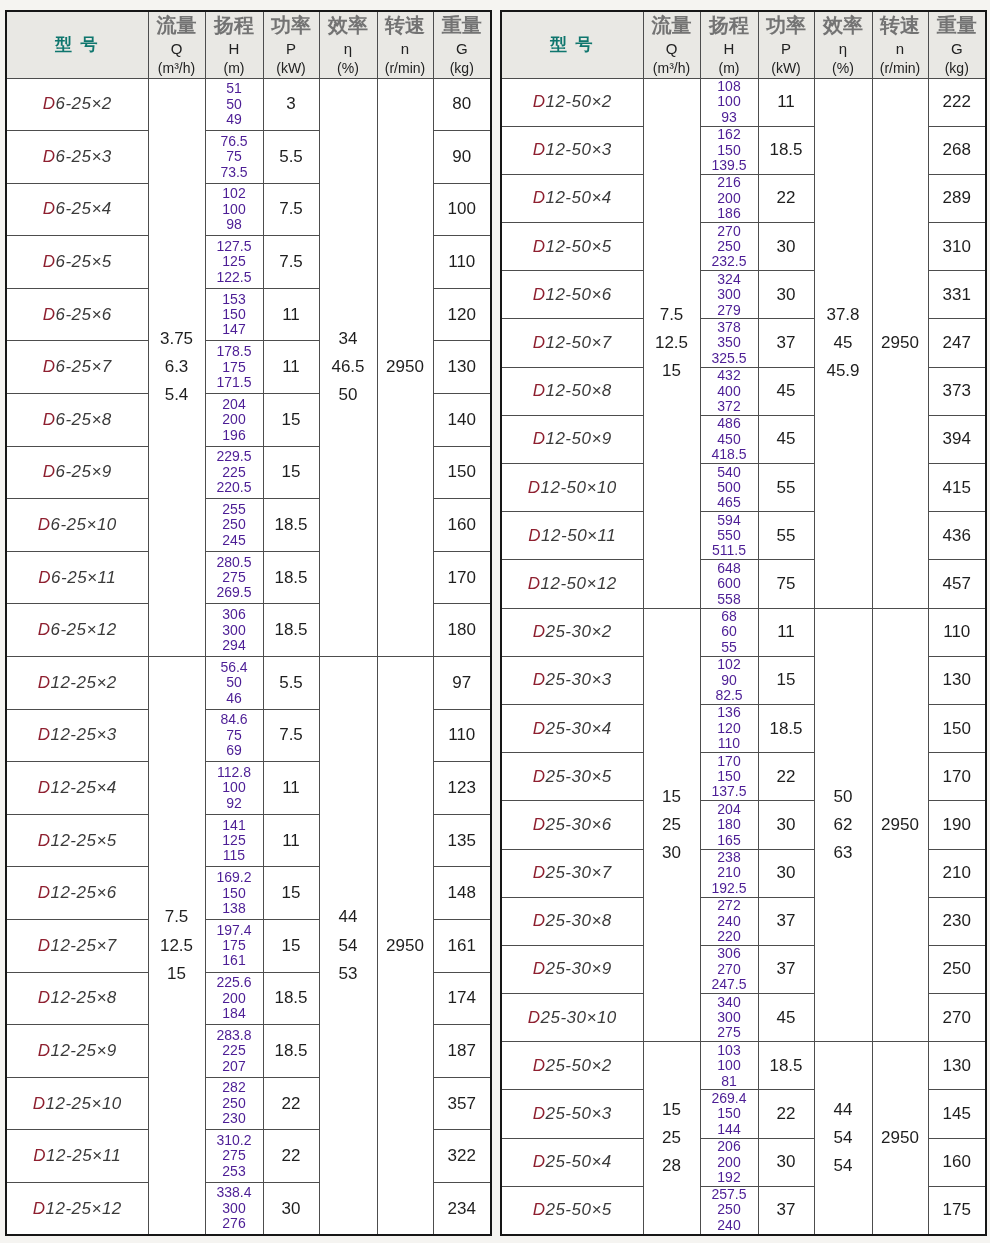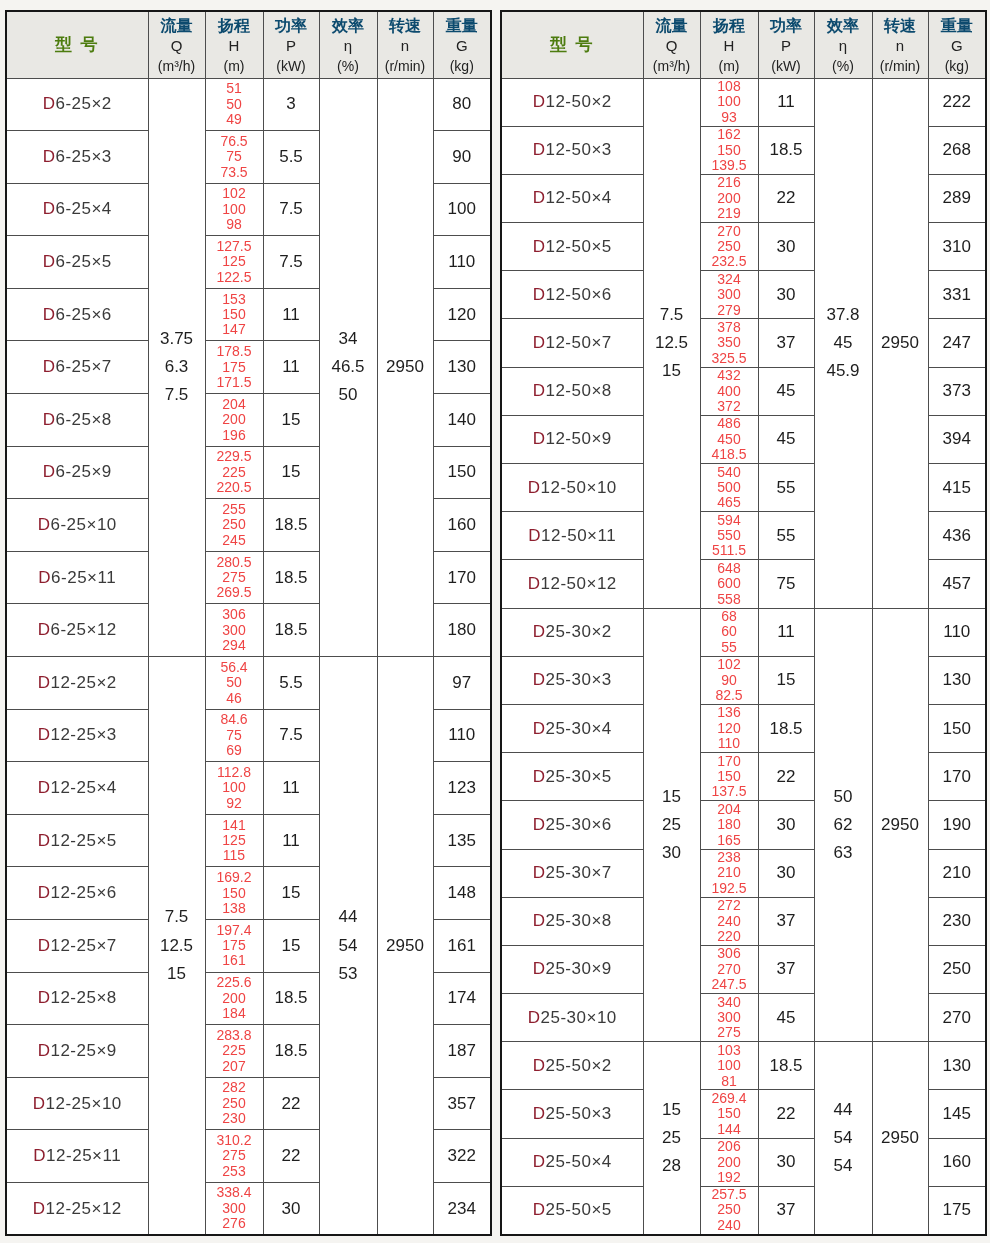--- a/index.html
+++ b/index.html
@@ -28,27 +28,27 @@
     overflow:hidden;
   }
   thead tr{height:67px;}
   thead th{
     background:#e9e8e4;
     font-weight:normal;
     border-bottom:2px solid #2d2d2d;
   }
   .t-left tbody tr{height:52.6px;}
   .t-right tbody tr{height:48.2px;}
-  .h-cn{display:block;font-size:16px;font-weight:bold;color:#0c4a6e;line-height:1.35;}
+  .h-cn{display:block;font-size:20px;font-weight:bold;color:#737373;line-height:1.35;}
   .h-sym{display:block;font-size:15px;color:#222;line-height:1.35;}
   .h-unit{display:block;font-size:14px;color:#222;line-height:1.3;}
-  .model-h{font-size:17px;font-weight:bold;color:#4d7c0f;letter-spacing:2px;}
-  td.model{font-size:17px;color:#3a3a3a;letter-spacing:0.5px;}
+  .model-h{font-size:17px;font-weight:bold;color:#0f766e;letter-spacing:2px;}
+  td.model{font-size:17px;color:#3a3a3a;letter-spacing:0.5px;font-style:italic;}
   td.model .mfirst{color:#8e1f2f;}
-  td.hvals{font-size:14px;line-height:1.1;white-space:pre-line;color:#ef4444;}
+  td.hvals{font-size:14px;line-height:1.1;white-space:pre-line;color:#4c1d95;}
   td.num{font-size:17px;color:#1e1e1e;}
   td.gcell{font-size:17px;line-height:1.65;white-space:pre-line;color:#1e1e1e;}
 </style>
 </head>
 <body>
 
 <div class="page">
 
   <table class="spec t-left">
     <colgroup>
@@ -93,21 +93,21 @@
           <span class="h-sym">G</span>
           <span class="h-unit">(kg)</span>
         </th>
       </tr>
     </thead>
     <tbody>
         <tr>
           <td class="model"><span class="mfirst">D</span>6-25×2</td>
           <td class="gcell" rowspan="11">3.75
 6.3
-7.5</td>
+5.4</td>
           <td class="hvals">51
 50
 49</td>
           <td class="num">3</td>
           <td class="gcell" rowspan="11">34
 46.5
 50</td>
           <td class="gcell" rowspan="11">2950</td>
           <td class="num">80</td>
         </tr>
@@ -355,21 +355,21 @@
           <td class="hvals">162
 150
 139.5</td>
           <td class="num">18.5</td>
           <td class="num">268</td>
         </tr>
         <tr>
           <td class="model"><span class="mfirst">D</span>12-50×4</td>
           <td class="hvals">216
 200
-219</td>
+186</td>
           <td class="num">22</td>
           <td class="num">289</td>
         </tr>
         <tr>
           <td class="model"><span class="mfirst">D</span>12-50×5</td>
           <td class="hvals">270
 250
 232.5</td>
           <td class="num">30</td>
           <td class="num">310</td>

